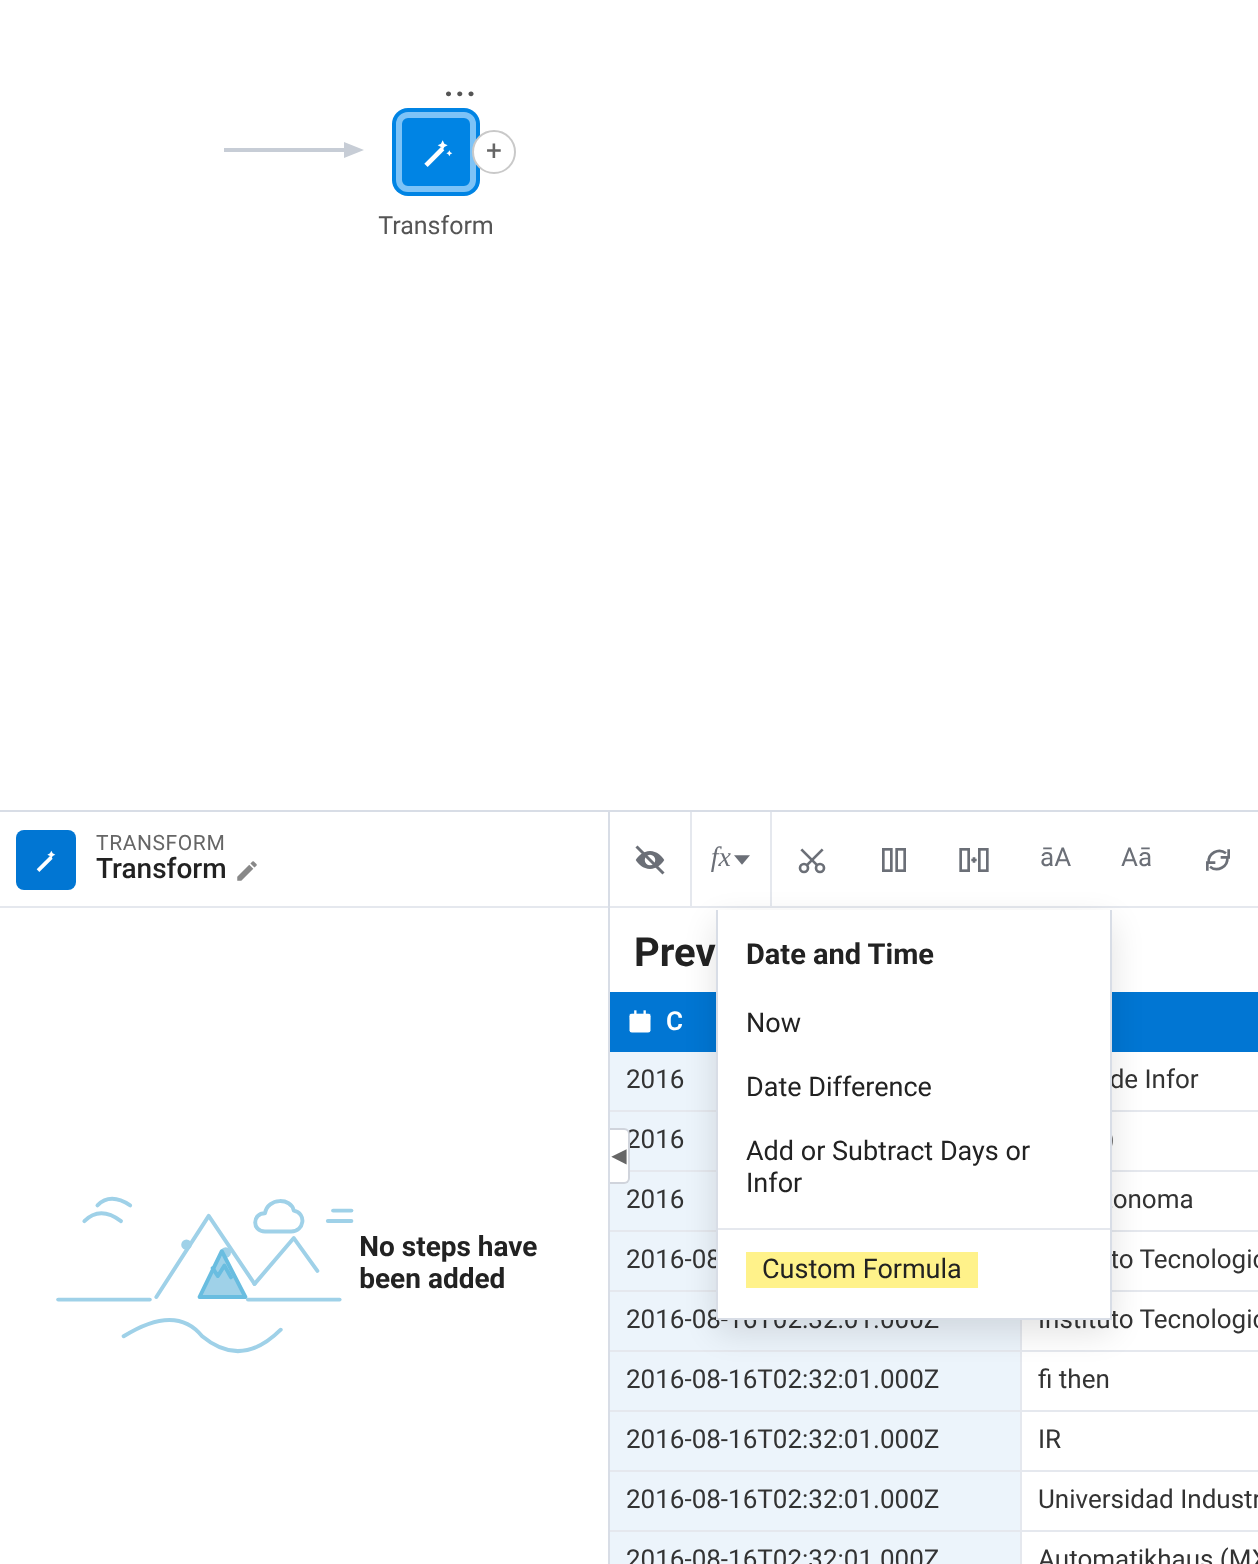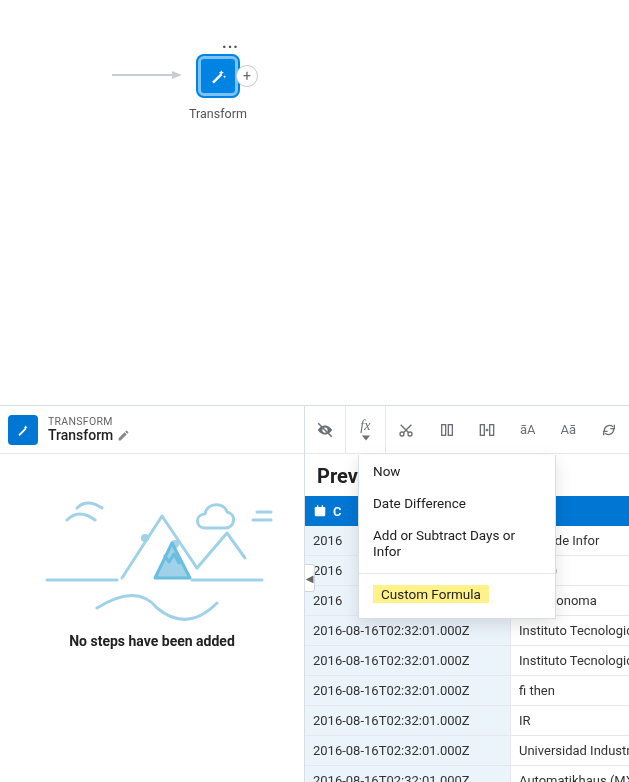--- a/index.html
+++ b/index.html
@@ -21,28 +21,28 @@
   .panel { position: absolute; top: 405px; left: 0; right: 0; bottom: 0; border-top: 1px solid #d8dde6; background: #fff; display: flex; }
   .left-col { width: 305px; border-right: 1px solid #d8dde6; display: flex; flex-direction: column; }
   .right-col { flex: 1; position: relative; overflow: hidden; }
 
   .panel-header { height: 48px; display: flex; align-items: center; gap: 10px; padding: 0 8px; border-bottom: 1px solid #e5e8ee; }
   .panel-header .t-icon { width: 30px; height: 30px; background: #0176d3; border-radius: 4px; display: flex; align-items: center; justify-content: center; }
   .panel-header .meta { display: flex; flex-direction: column; line-height: 1.1; }
   .panel-header .meta .sm { font-size: 10.5px; color: #666; letter-spacing: .3px; }
   .panel-header .meta .lg { font-size: 14px; color: #222; font-weight: 500; display: flex; align-items: center; gap: 4px; }
 
-  .empty-area { flex: 1; display: flex; flex-direction: column; align-items: center; padding: 18px 16px 0; }
+  .empty-area { flex: 1; display: flex; align-items: center; padding: 18px 16px 0; }
   .illus { width: 250px; height: 145px; margin-top: 6px; }
   .empty-title { font-weight: 700; font-size: 14px; color: #222; margin-top: 10px; }
   .empty-desc { font-size: 13px; color: #444; text-align: center; margin-top: 10px; line-height: 1.45; padding: 0 8px; }
 
   
   .r-toolbar { height: 48px; border-bottom: 1px solid #e5e8ee; display: flex; align-items: stretch; }
-  .tool-btn { width: 46px; display: flex; align-items: center; justify-content: center; border-right: 1px solid #e5e8ee; color: #6b6f77; cursor: pointer; font-size: 15px; flex-direction: column; }
+  .tool-btn { width: 46px; display: flex; align-items: center; justify-content: center; border-right: 1px solid #e5e8ee; color: #6b6f77; cursor: pointer; font-size: 15px; }
   .tool-btn.nb { border-right: none; }
   .tool-label { font-family: Georgia, serif; font-style: italic; font-size: 14px; }
 
   .prev-tabs { height: 42px; display: flex; align-items: flex-end; padding-left: 12px; }
   .prev-tab { font-weight: 700; font-size: 20px; padding-bottom: 8px; }
 
   .grid-head { display: flex; background: #0176d3; color: #fff; font-weight: 600; font-size: 13px; height: 30px; align-items: center; }
   .grid-head .gh1 { width: 206px; display:flex; align-items:center; gap:6px; padding-left:8px; }
   .grid-head .gh2 { flex:1; padding-left:8px; border-left:1px solid rgba(255,255,255,.35); }
 
@@ -239,20 +239,21 @@
         </div>
         <div class="grid-row">
           <div class="c1">2016-08-16T02:32:01.000Z</div>
           <div class="c2">Automatikhaus (MX)</div>
         </div>
       </div>
 
     <div class="prev-arrow">◀</div>
 
     <div class="dropdown">
+      <div class="dd-title">Date and Time</div>
       <div class="dd-item">Now</div>
       <div class="dd-item">Date Difference</div>
       <div class="dd-item">Add or Subtract Days or Infor</div>
       <div class="dd-sep"></div>
       <div class="dd-item"><span class="dd-highlight">Custom Formula</span></div>
     </div>
   </div>
 </div>
 
 </body></html>

